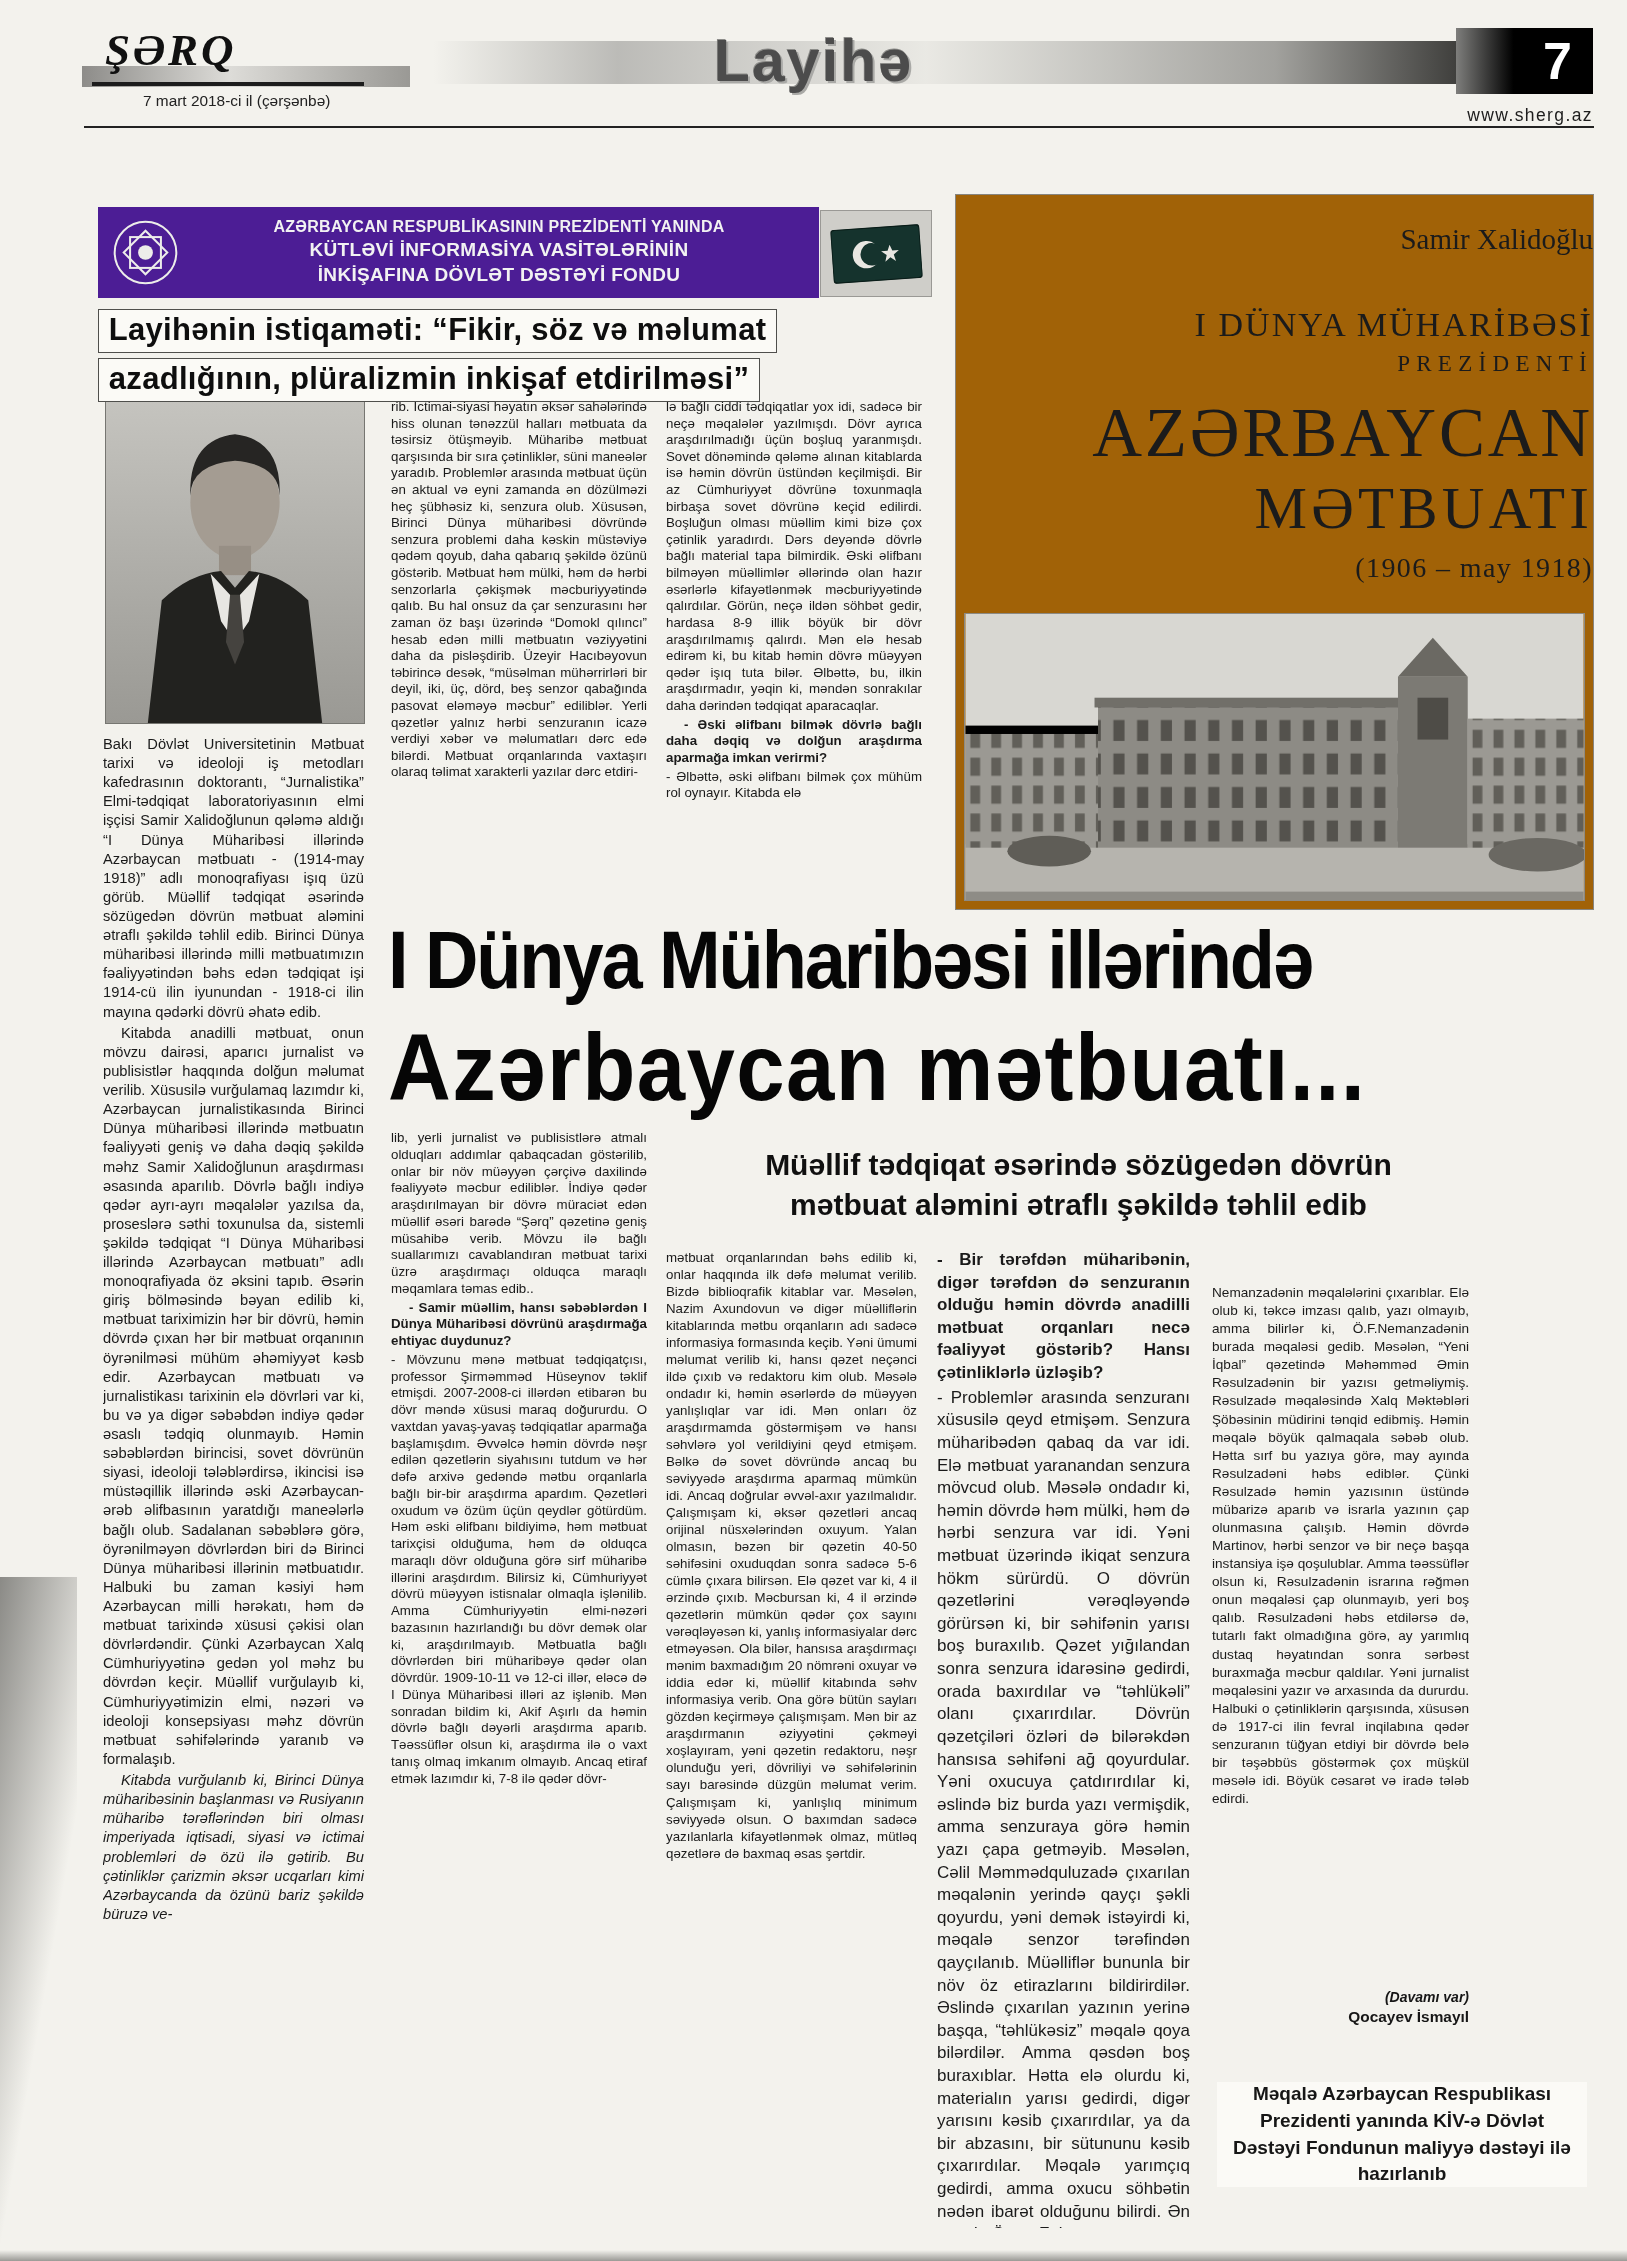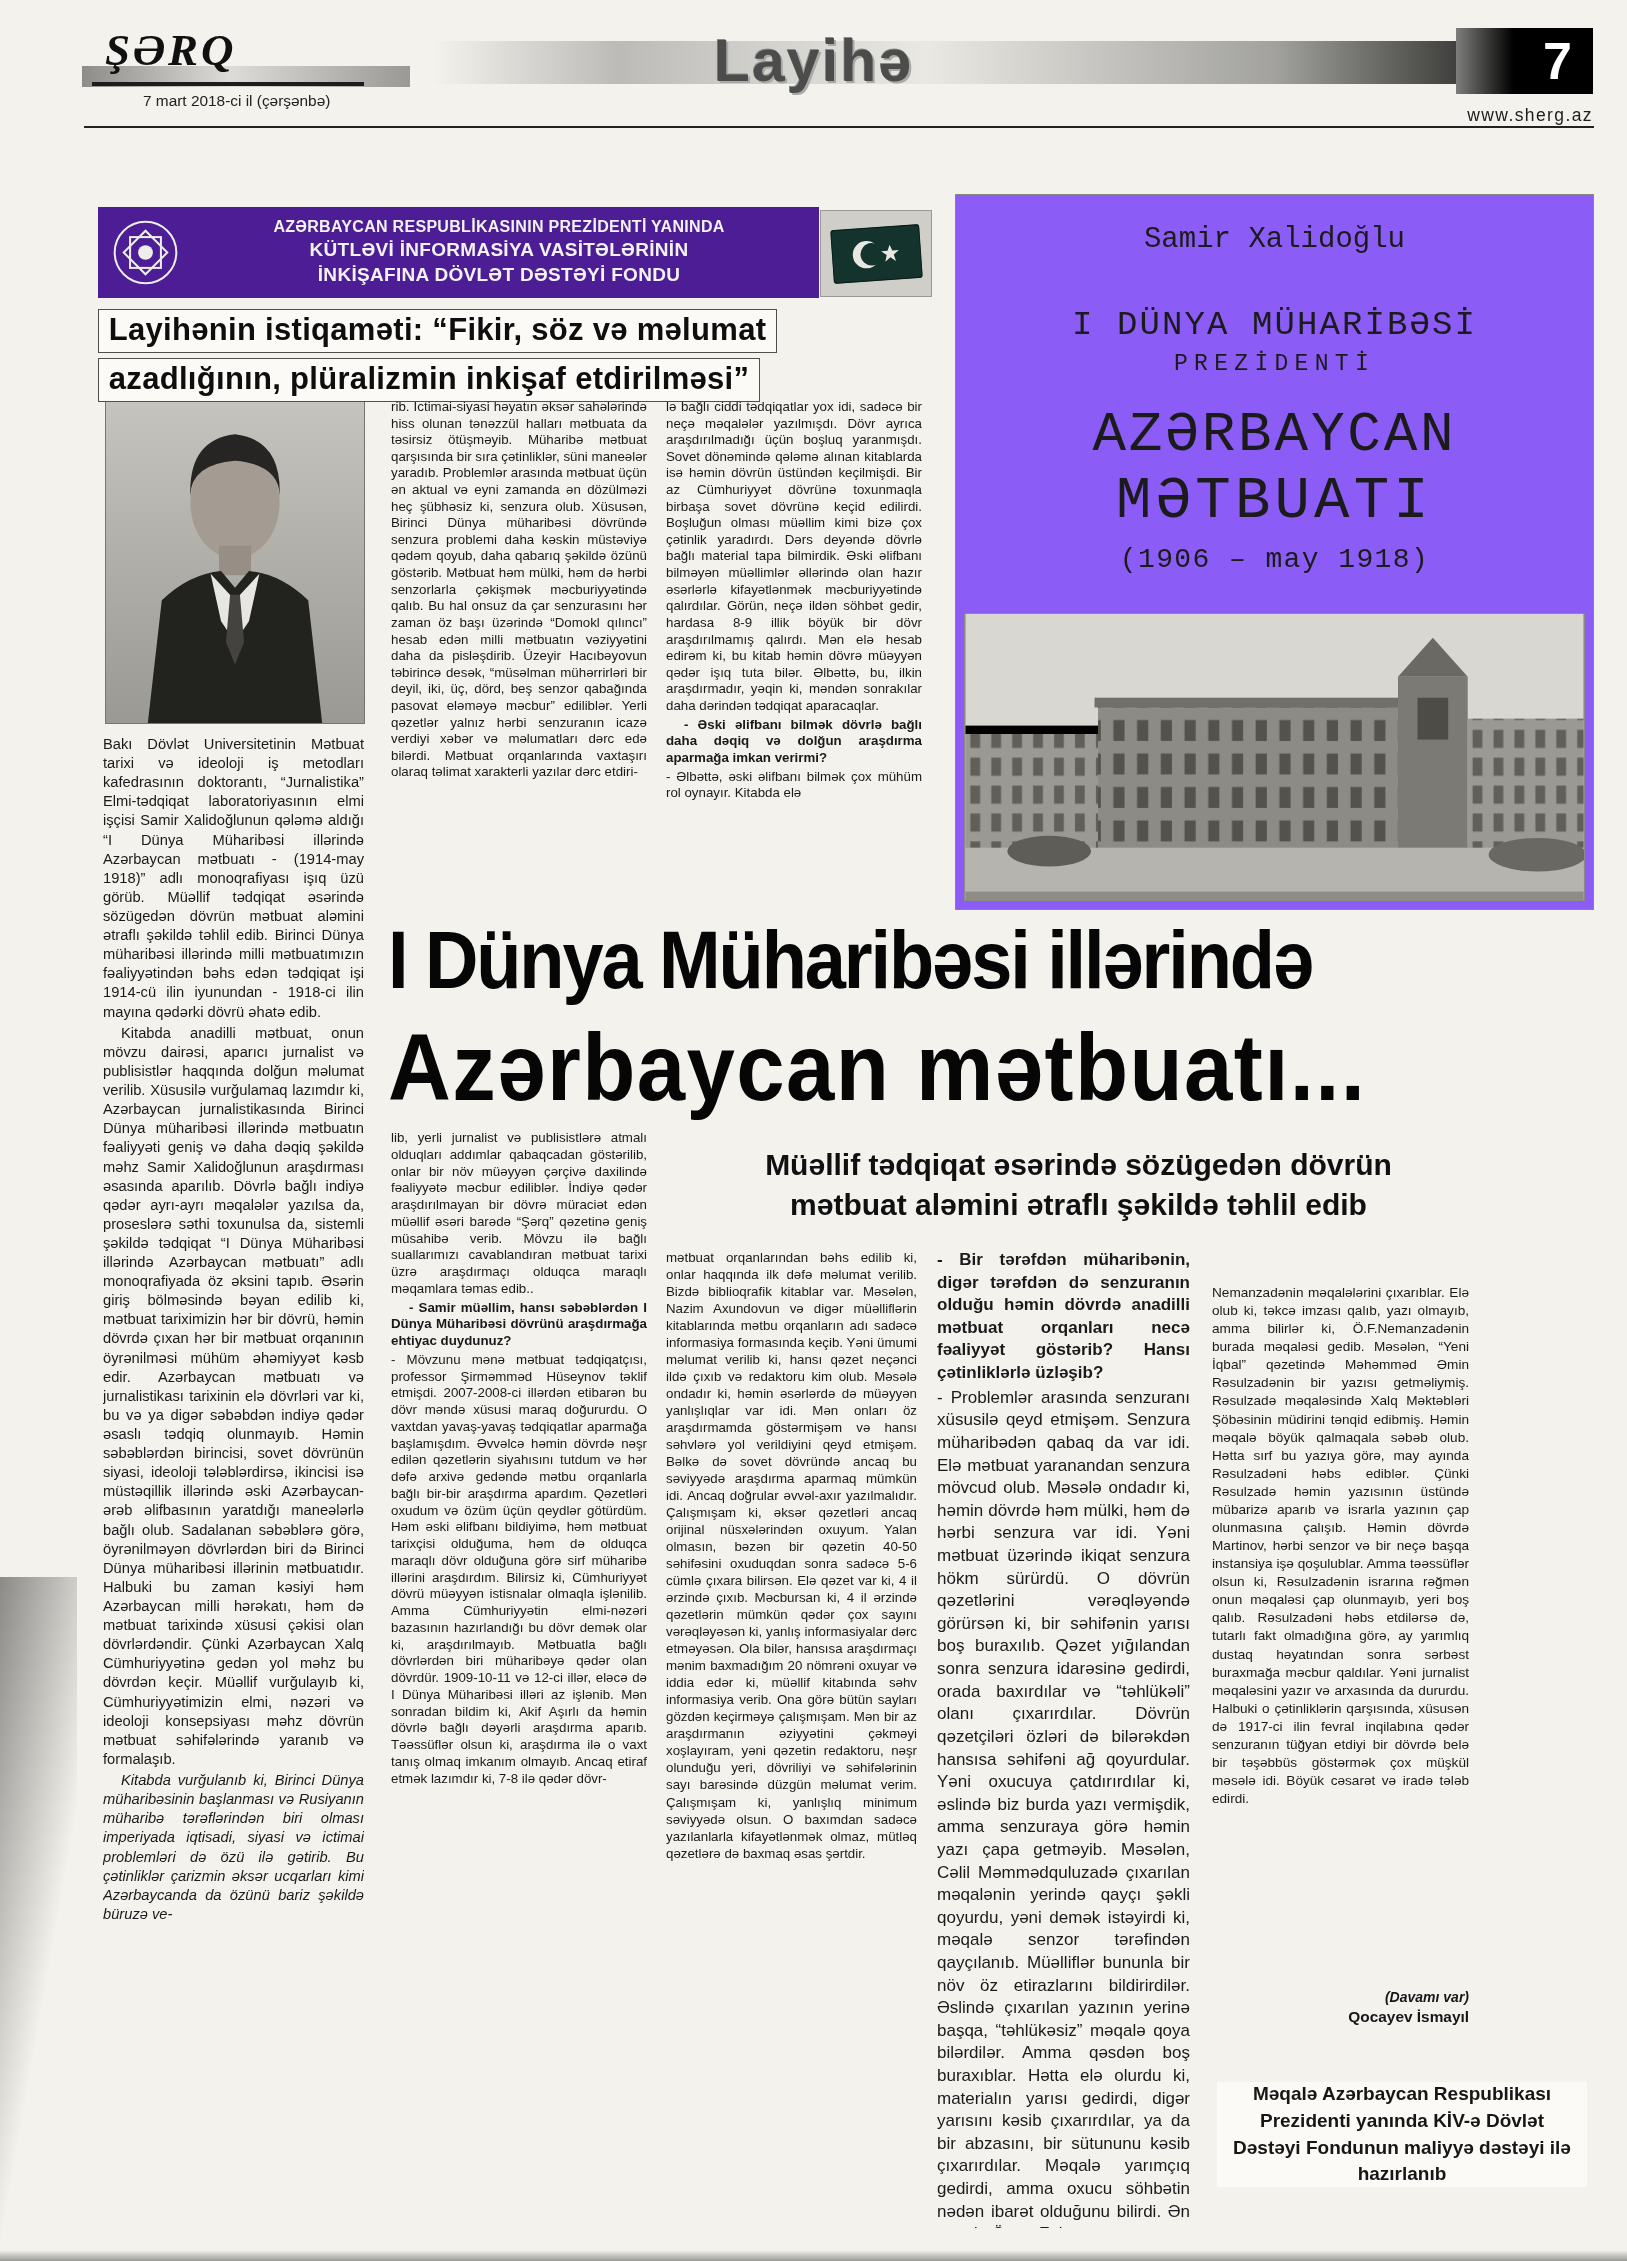--- a/index.html
+++ b/index.html
@@ -37,25 +37,25 @@
   .col p.q{font-weight:bold;}
   .col p.ital{font-style:italic;}
   .col1{left:103px;top:735px;width:261px;height:1486px;font-size:14.7px;line-height:1.3;}
   .col2{left:391px;top:399px;width:256px;height:506px;font-size:13.3px;line-height:1.25;}
   .col3{left:666px;top:399px;width:256px;height:506px;font-size:13.3px;line-height:1.25;}
   .colA{left:391px;top:1130px;width:256px;height:1098px;font-size:13.3px;line-height:1.26;}
   .colB{left:666px;top:1249px;width:251px;height:979px;font-size:13.3px;line-height:1.28;}
   .colC{left:937px;top:1249px;width:253px;height:979px;font-size:17px;line-height:1.33;}
   .colD{left:1212px;top:1249px;width:257px;height:733px;font-size:13.6px;line-height:1.33;margin-top:35px;}
   
-  .book-panel{left:955px;top:194px;width:637px;height:714px;background:#8b5cf6;border:0.7px solid #87857f;text-align:center;font-family:Liberation Mono, monospace;color:#1b1b1b;}
+  .book-panel{left:955px;top:194px;width:637px;height:714px;background:#a16207;border:0.7px solid #87857f;text-align:right;font-family:Liberation Serif, serif;color:#1b1b1b;}
   .book-author{margin-top:28px;font-size:29px;}
   .book-t1{margin-top:50px;font-size:34px;letter-spacing:2.1px;}
   .book-t2{margin-top:7px;font-size:23px;letter-spacing:6.3px;}
-  .book-t3{margin-top:26px;font-size:56px;letter-spacing:2.8px;}
+  .book-t3{margin-top:17px;font-size:69px;letter-spacing:2.8px;}
   .book-t4{margin-top:1.4px;font-size:59px;letter-spacing:4.2px;}
   .book-years{margin-top:8.4px;font-size:28px;letter-spacing:1.4px;}
   .book-photo{position:absolute;left:8.4px;top:418px;width:619px;height:286px;border:0.7px solid #8c8a84;}
   .book-photo svg{display:block;width:100%;height:100%;}
   
   .hl1{left:388px;top:913px;font-size:74px;font-weight:900;letter-spacing:-2.1px;color:#060606;white-space:nowrap;transform:scaleY(1.1);transform-origin:top left;}
   .hl2{left:388px;top:1014px;font-size:87px;font-weight:900;letter-spacing:1.4px;color:#060606;white-space:nowrap;transform:scaleY(1.08);transform-origin:top left;}
   
   .subhead{left:663px;top:1145px;width:831px;text-align:center;font-size:30px;font-weight:bold;line-height:1.32;color:#101010;}
   

